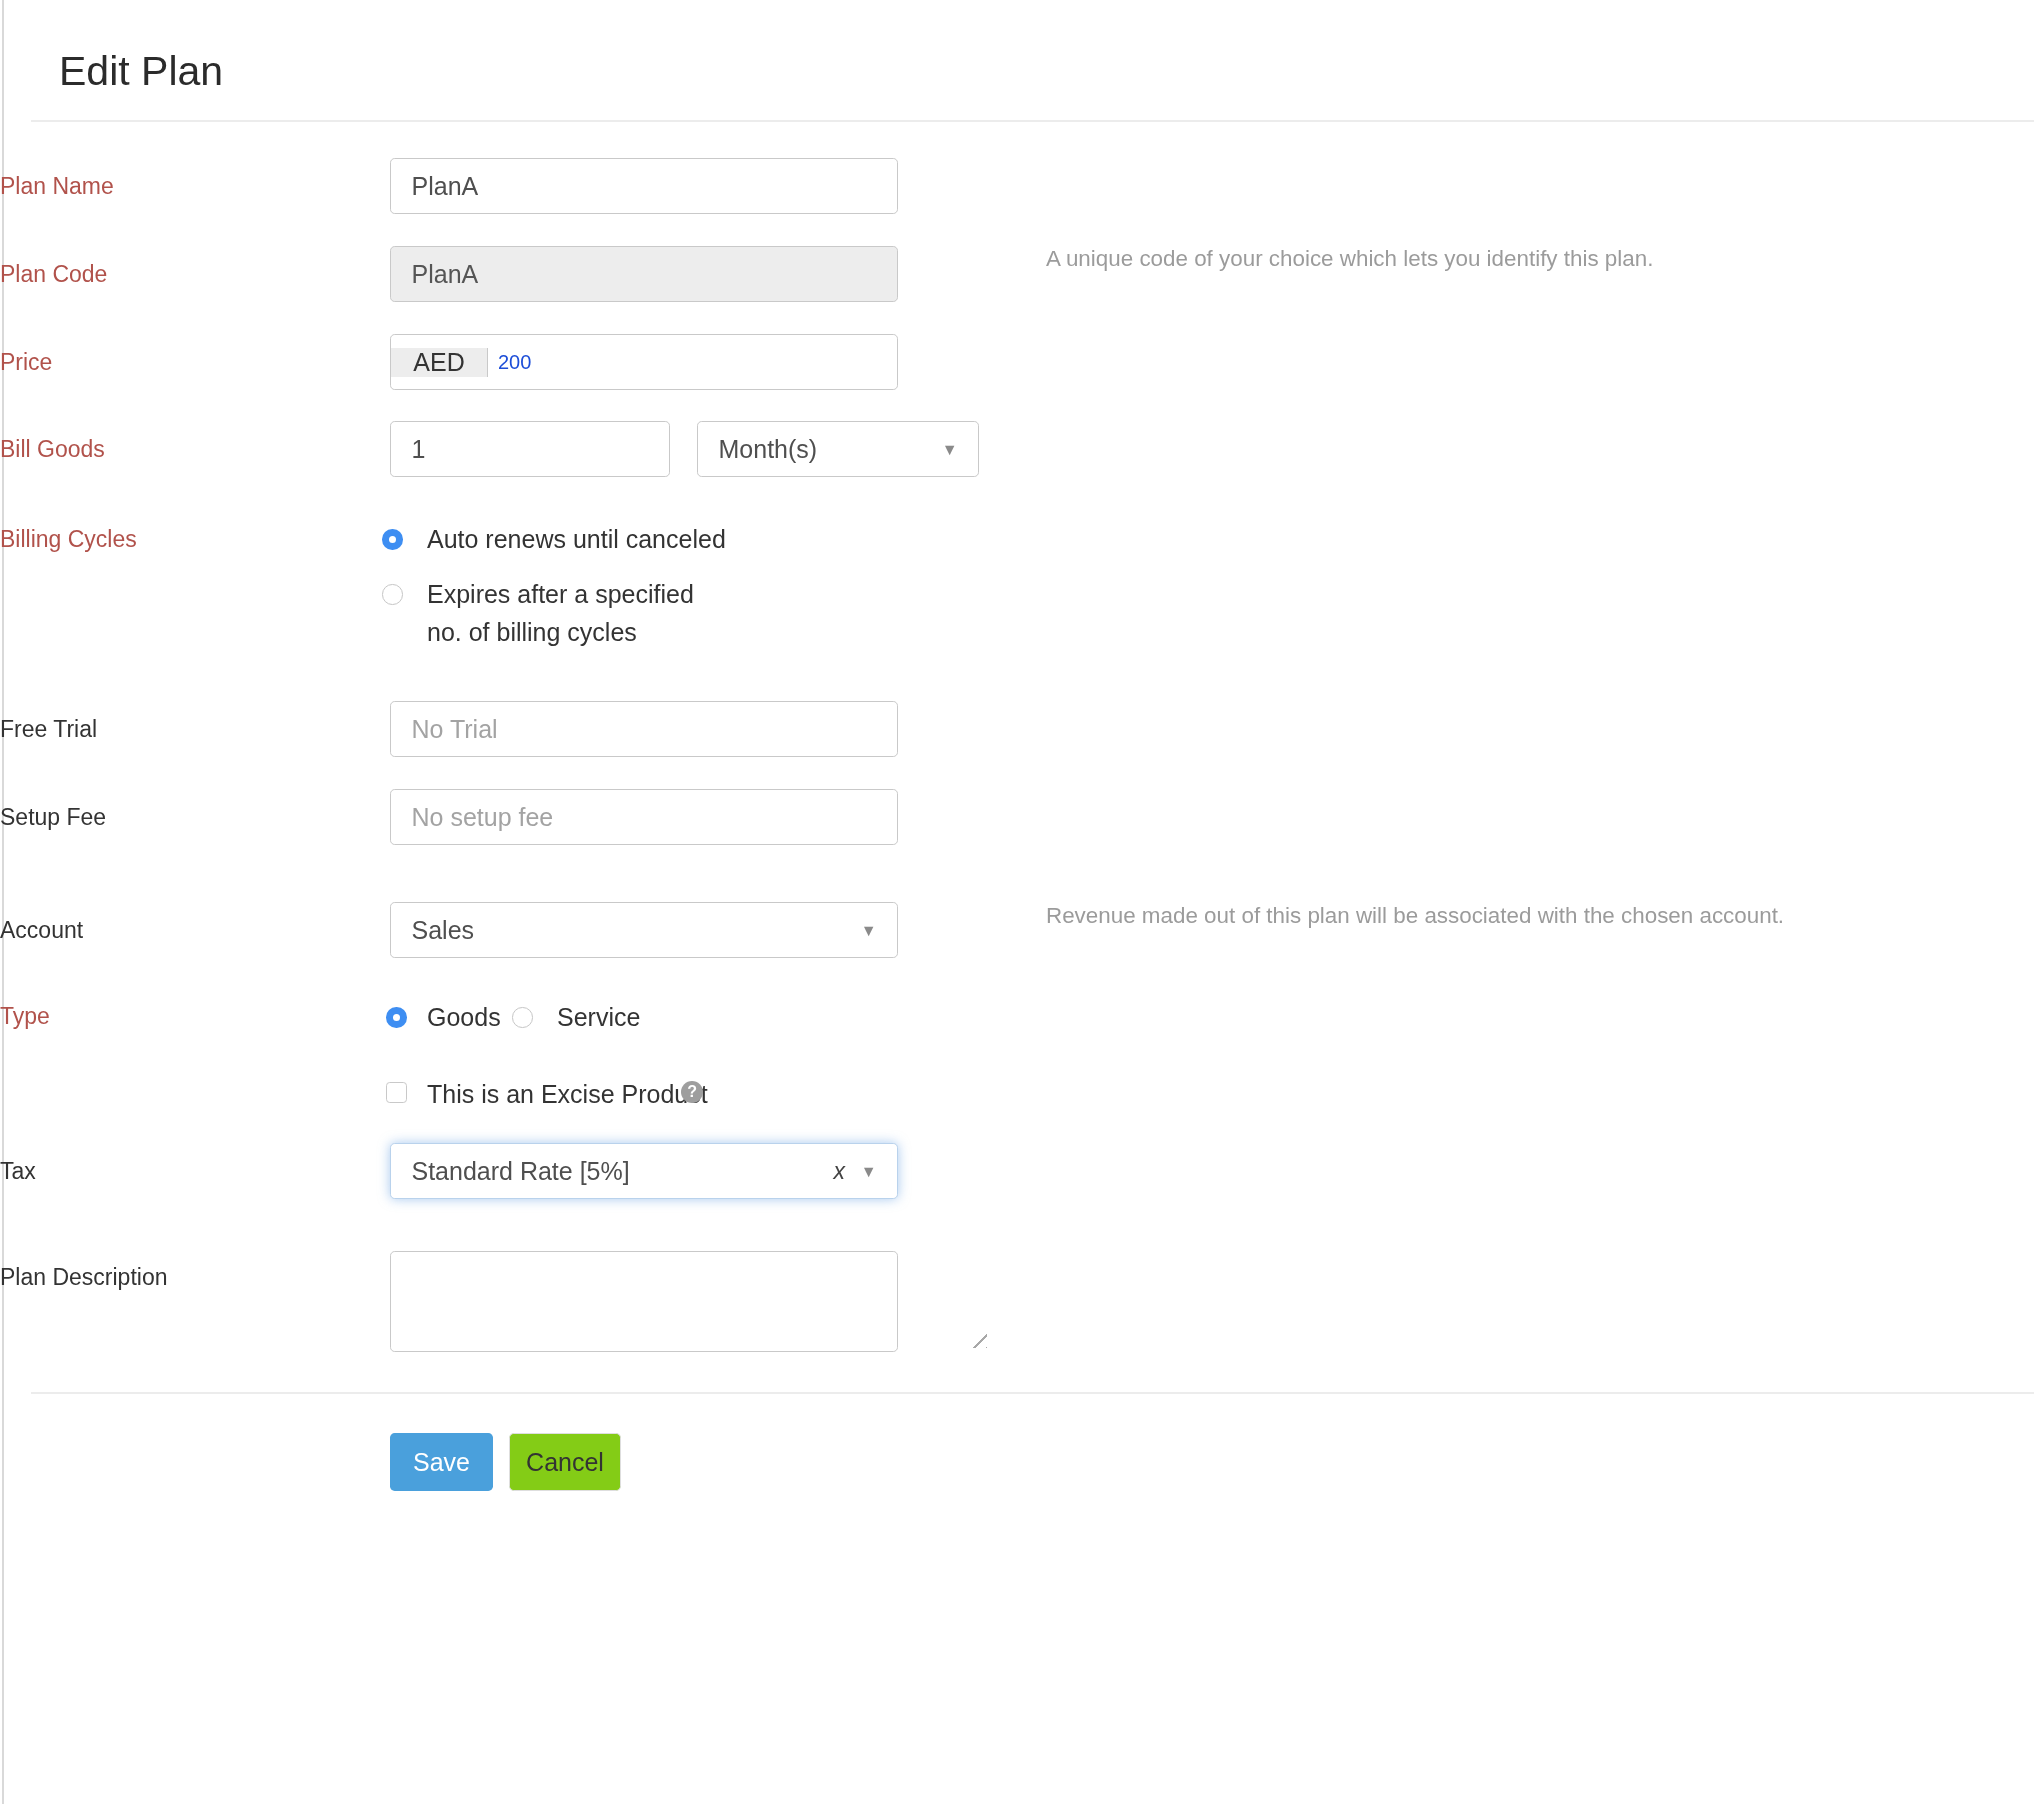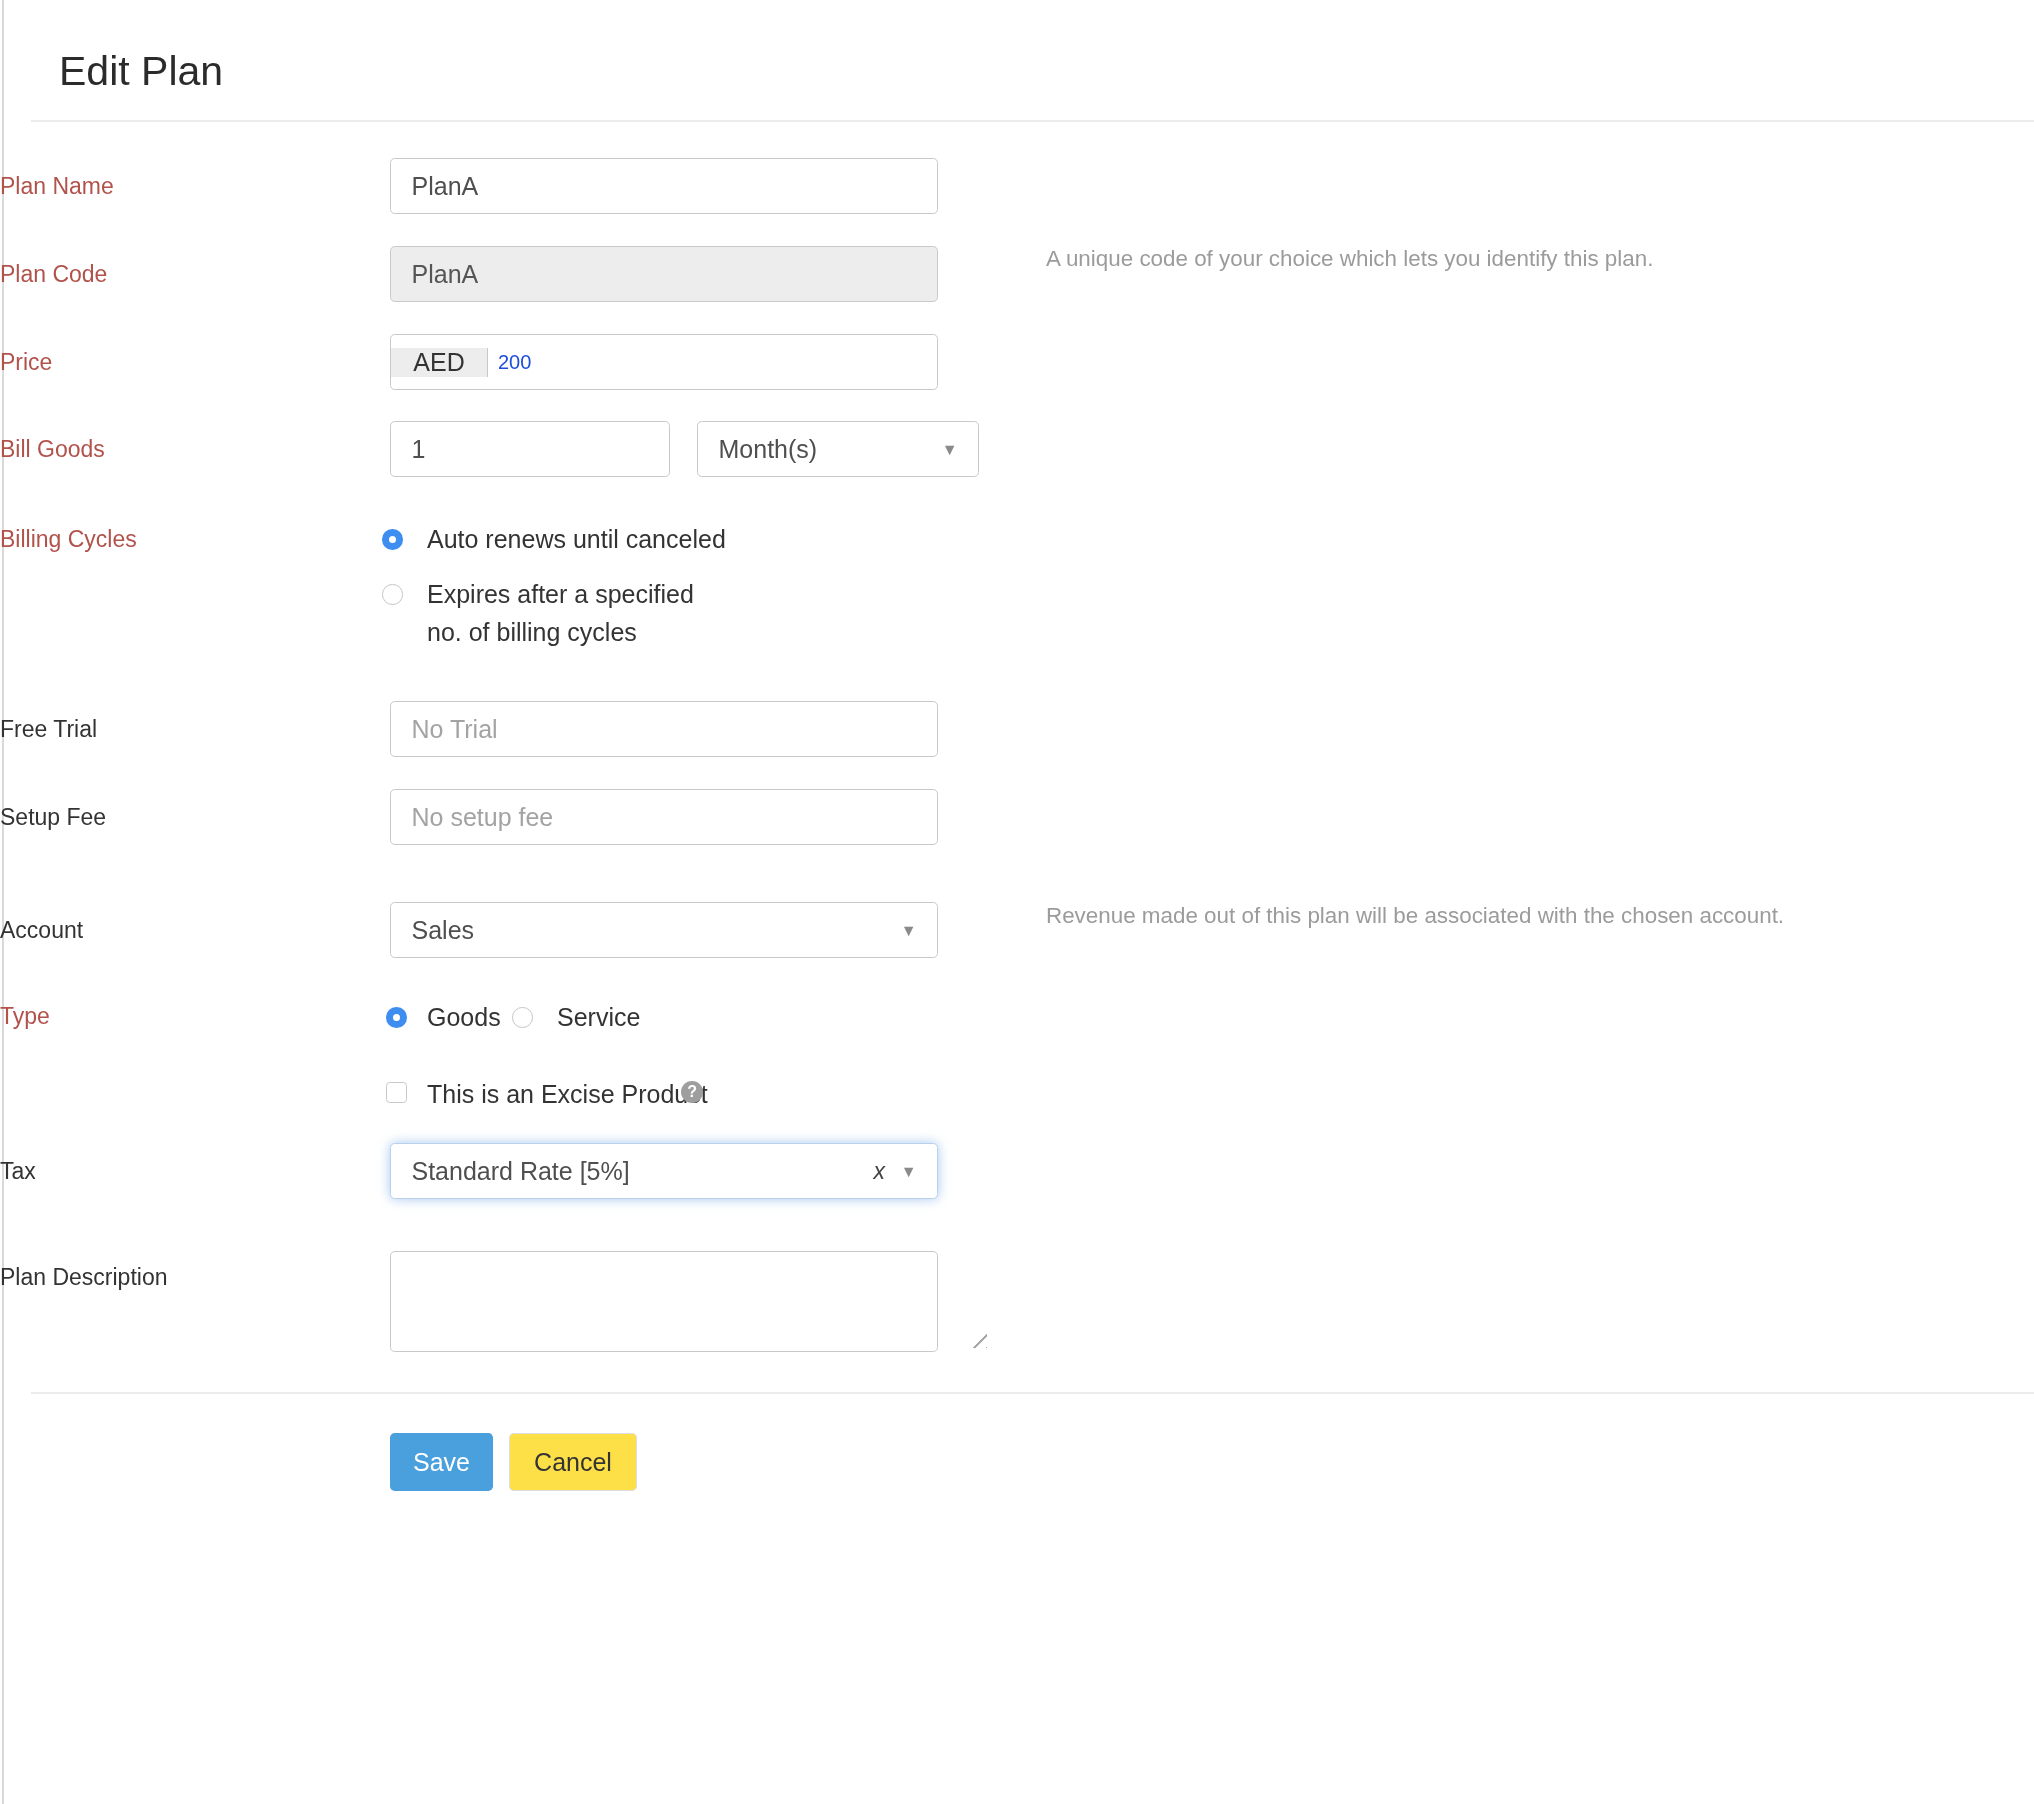--- a/index.html
+++ b/index.html
@@ -15,21 +15,21 @@
     position:absolute;left:59px;top:47px;
     font-size:41px;color:#2b2b2b;font-weight:400;line-height:48px;
   }
   .divider{position:absolute;left:31px;right:0;height:1.9px;background:#ececec;}
   .flabel{
     position:absolute;left:0;width:332px;text-align:left;
     font-size:23px;color:#333333;line-height:28px;
   }
   .flabel.req{color:#b1524b;}
   .tbox{
-    position:absolute;left:390px;width:548px;height:56px;
+    position:absolute;left:390px;width:508px;height:56px;
     border:1.9px solid #c9c9c9;border-radius:4.7px;background:#ffffff;
     box-sizing:border-box;
     font-family:"Liberation Sans", sans-serif;
     font-size:25px;color:#4f4f4f;
     padding:0 20.5px;outline:none;
   }
   input.tbox::placeholder{color:#a3a3a3;opacity:1;}
   .tbox.disabled{background:#ededed;color:#555555;}
   .composite{display:flex;align-items:center;padding:0;overflow:hidden;}
   .cur{
@@ -81,21 +81,21 @@
     position:absolute;left:970px;top:1331px;width:17px;height:17px;
     background:repeating-linear-gradient(135deg,transparent 0 4.7px,#a8a8a8 4.7px 6.5px,transparent 6.5px 9.3px);
     clip-path:polygon(100% 0,0 100%,100% 100%);
   }
   .btn{
     position:absolute;top:1433px;height:58px;border-radius:4.7px;
     font-family:"Liberation Sans", sans-serif;font-size:25px;
     display:flex;align-items:center;justify-content:center;cursor:pointer;box-sizing:border-box;
   }
   .btn-save{left:390px;width:103px;background:#4aa0dc;color:#ffffff;border:none;}
-  .btn-cancel{left:509px;width:128px;background:#fde047;color:#333333;border:1.9px solid #dedede;}
+  .btn-cancel{left:509px;width:112px;background:#84cc16;color:#333333;border:1.9px solid #dedede;}
 </style>
 </head>
 <body>
 
 <div class="screen">
   <div class="left-edge"></div>
 
   <div class="page-title">Edit Plan</div>
   <div class="divider" style="top:120px"></div>
 

